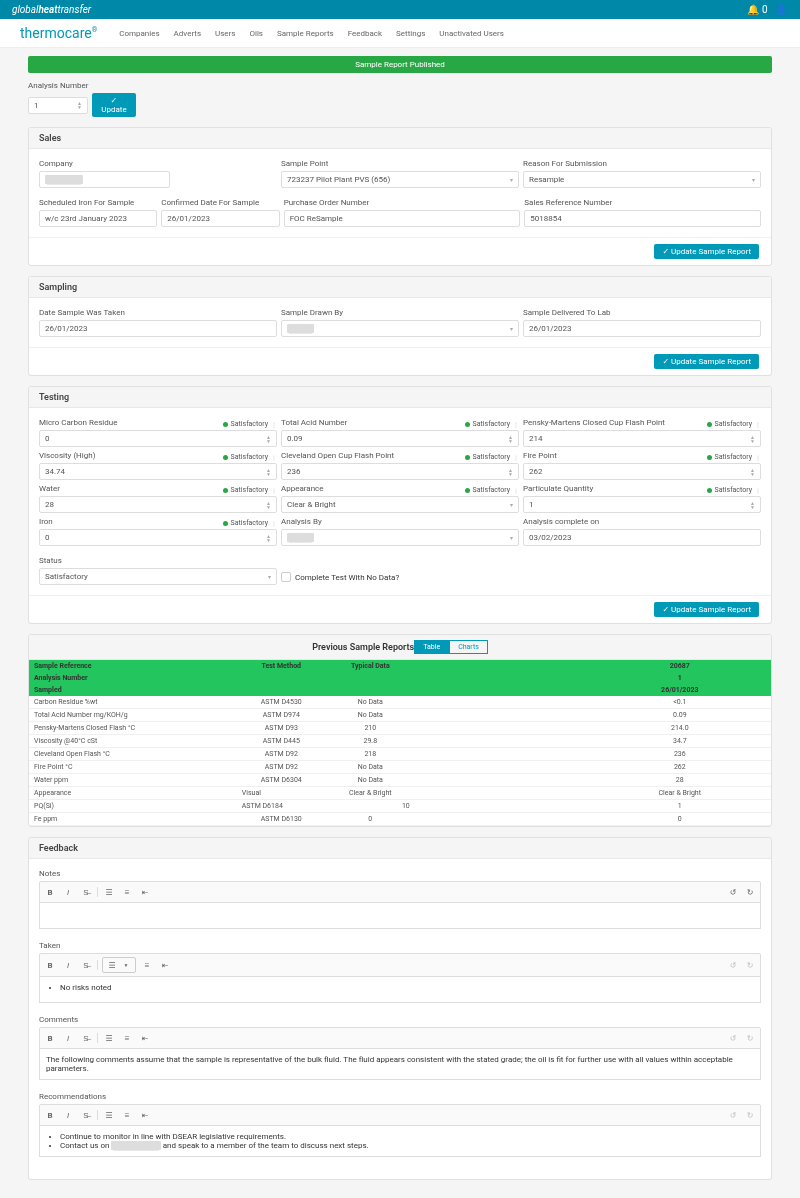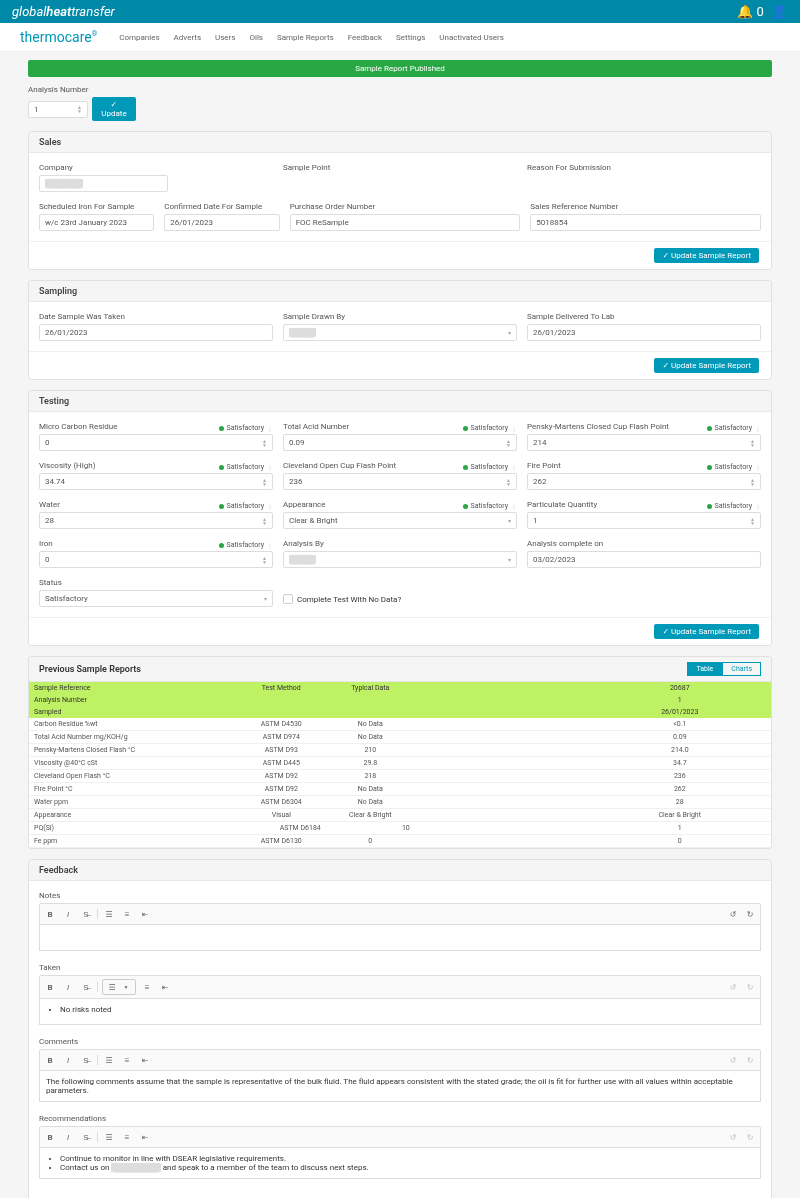--- a/index.html
+++ b/index.html
@@ -1,17 +1,17 @@
 <!DOCTYPE html>
 <html><head>
 <meta charset="utf-8">
 <style>
 *{box-sizing:border-box;margin:0;padding:0;font-family:-apple-system,BlinkMacSystemFont,"Segoe UI",Roboto,sans-serif}
 body{background:#f5f5f5;font-size:8px;color:#333}
-.topbar{background:#0088a8;color:#fff;padding:4px 12px;display:flex;justify-content:space-between;align-items:center;font-size:13px}
+.topbar{background:#0088a8;color:#fff;padding:4px 12px;display:flex;justify-content:space-between;align-items:center;font-size:10px}
 .topbar-brand{font-style:italic}
 .topbar-brand b{font-weight:600}
 .topbar-right{display:flex;gap:8px;align-items:center}
 .subnav{background:#fff;padding:6px 20px;display:flex;align-items:center;gap:14px;font-size:8px;border-bottom:1px solid #eee}
 .brand2{color:#0099b8;font-size:14px;margin-right:8px}
 .brand2 sup{font-size:7px}
 .subnav a{color:#666;text-decoration:none}
 .container{max-width:760px;margin:8px auto;padding:0 8px}
 .alert-success{background:#28a745;color:#fff;text-align:center;padding:4px;font-size:8px;border-radius:2px;margin-bottom:8px}
 .btn{display:inline-block;padding:3px 8px;border-radius:2px;font-size:8px;color:#fff;border:none;cursor:pointer;margin-right:2px}
@@ -20,34 +20,34 @@
 .btn-info{background:#0099b8}
 .form-row{margin-bottom:10px}
 .label{font-size:8px;color:#555;margin-bottom:3px;display:block}
 .input{width:100%;border:1px solid #ddd;border-radius:2px;padding:3px 5px;font-size:8px;background:#fff;color:#555;display:flex;justify-content:space-between;align-items:center}
 .input-group{display:flex;align-items:center;width:110px}
 .input-group .input{margin:0}
 .input-xs{width:70px}
 .card{background:#fff;border:1px solid #e0e0e0;border-radius:3px;margin-bottom:10px;overflow:hidden}
 .card-header{background:#f5f5f5;padding:5px 10px;font-size:9px;font-weight:600;color:#444;border-bottom:1px solid #e8e8e8}
 .card-body{padding:10px}
-.grid{display:grid;gap:10px}
+.grid{display:grid;gap:4px}
 .g3{grid-template-columns:repeat(3,1fr)}
 .card-footer{padding:6px 10px;text-align:right;border-top:1px solid #f0f0f0}
 .select-caret{color:#aaa;font-size:6px}
 .stepper{display:flex;flex-direction:column;gap:0;font-size:5px;color:#aaa;line-height:4px;margin-left:2px}
 .field-header{display:flex;justify-content:space-between;align-items:center}
 .status-pill{font-size:7px;color:#555;display:flex;align-items:center;gap:3px}
 .dot{width:5px;height:5px;border-radius:50%;background:#28a745;display:inline-block}
-.prev-header{display:flex;justify-content:space-between;align-items:center;padding:5px 10px;background:#f5f5f5;border-bottom:1px solid #e8e8e8}
+.prev-header{display:flex;justify-content:center;align-items:center;padding:5px 10px;background:#f5f5f5;border-bottom:1px solid #e8e8e8}
 .tabs{display:flex;gap:0}
 .tab{padding:2px 8px;font-size:7px;border:1px solid #0099b8;color:#0099b8;cursor:pointer}
 .tab.active{background:#0099b8;color:#fff}
 table{width:100%;border-collapse:collapse;font-size:7px}
-th{background:#bef264;text-align:left;padding:2px 5px;color:#333;font-weight:400}
+th{background:#22c55e;text-align:left;padding:2px 5px;color:#333;font-weight:700}
 td{padding:2px 5px;border-bottom:1px solid #f0f0f0;color:#555}
 .toolbar{display:flex;gap:4px;align-items:center;padding:3px;border:1px solid #ddd;border-radius:2px 2px 0 0;background:#fafafa}
 .tb-btn{width:14px;height:14px;display:flex;align-items:center;justify-content:center;font-size:8px;color:#666;cursor:pointer}
 .tb-group-outline{border:1px solid #ccc;border-radius:2px;padding:0 2px;display:flex}
 .tb-right{margin-left:auto;display:flex;gap:3px}
 .editor{border:1px solid #ddd;border-top:none;padding:6px;min-height:26px;font-size:8px;background:#fff;margin-bottom:12px}
 .redact{background:#ddd;color:#ddd;border-radius:1px;padding:0 2px}
 .checkbox-row{display:flex;align-items:center;gap:4px}
 .checkbox{width:10px;height:10px;border:1px solid #ccc;border-radius:2px;background:#fff}
 ul{padding-left:14px}
@@ -98,23 +98,31 @@
     <div class="card-body">
       <div class="grid g3">
         <div>
           <label class="label">Company</label>
           <div class="input" style="width:55%;color:#ccc">
               <span class="redact">██████</span>
             </div>
         </div>
         <div>
           <label class="label">Sample Point</label>
+          <div class="input">
+              <span>723237 Pilot Plant PVS (656)</span>
+              <span class="select-caret">▾</span>
+            </div>
         </div>
         <div>
           <label class="label">Reason For Submission</label>
+          <div class="input">
+              <span>Resample</span>
+              <span class="select-caret">▾</span>
+            </div>
         </div>
       </div>
       <div class="grid" style="grid-template-columns:1fr 1fr 2fr 2fr;margin-top:10px">
         <div>
           <label class="label">Scheduled Iron For Sample</label>
           <div class="input">w/c 23rd January 2023</div>
         </div>
         <div>
           <label class="label">Confirmed Date For Sample</label>
           <div class="input">26/01/2023</div>
@@ -438,32 +446,32 @@
             <td style="text-align:center">No Data</td>
             <td></td>
             <td></td>
             <td></td>
             <td></td>
             <td></td>
             <td style="text-align:center">28</td>
           </tr>
           <tr>
             <td>Appearance</td>
-            <td style="text-align:center">Visual</td>
+            <td style="">Visual</td>
             <td style="text-align:center">Clear &amp; Bright</td>
             <td></td>
             <td></td>
             <td></td>
             <td></td>
             <td></td>
             <td style="text-align:center">Clear &amp; Bright</td>
           </tr>
           <tr>
             <td>PQ(Si)</td>
-            <td style="text-align:right">ASTM D6184</td>
+            <td style="text-align:left">ASTM D6184</td>
             <td style="text-align:right">10</td>
             <td></td>
             <td></td>
             <td></td>
             <td></td>
             <td></td>
             <td style="text-align:center">1</td>
           </tr>
           <tr>
             <td>Fe ppm</td>

